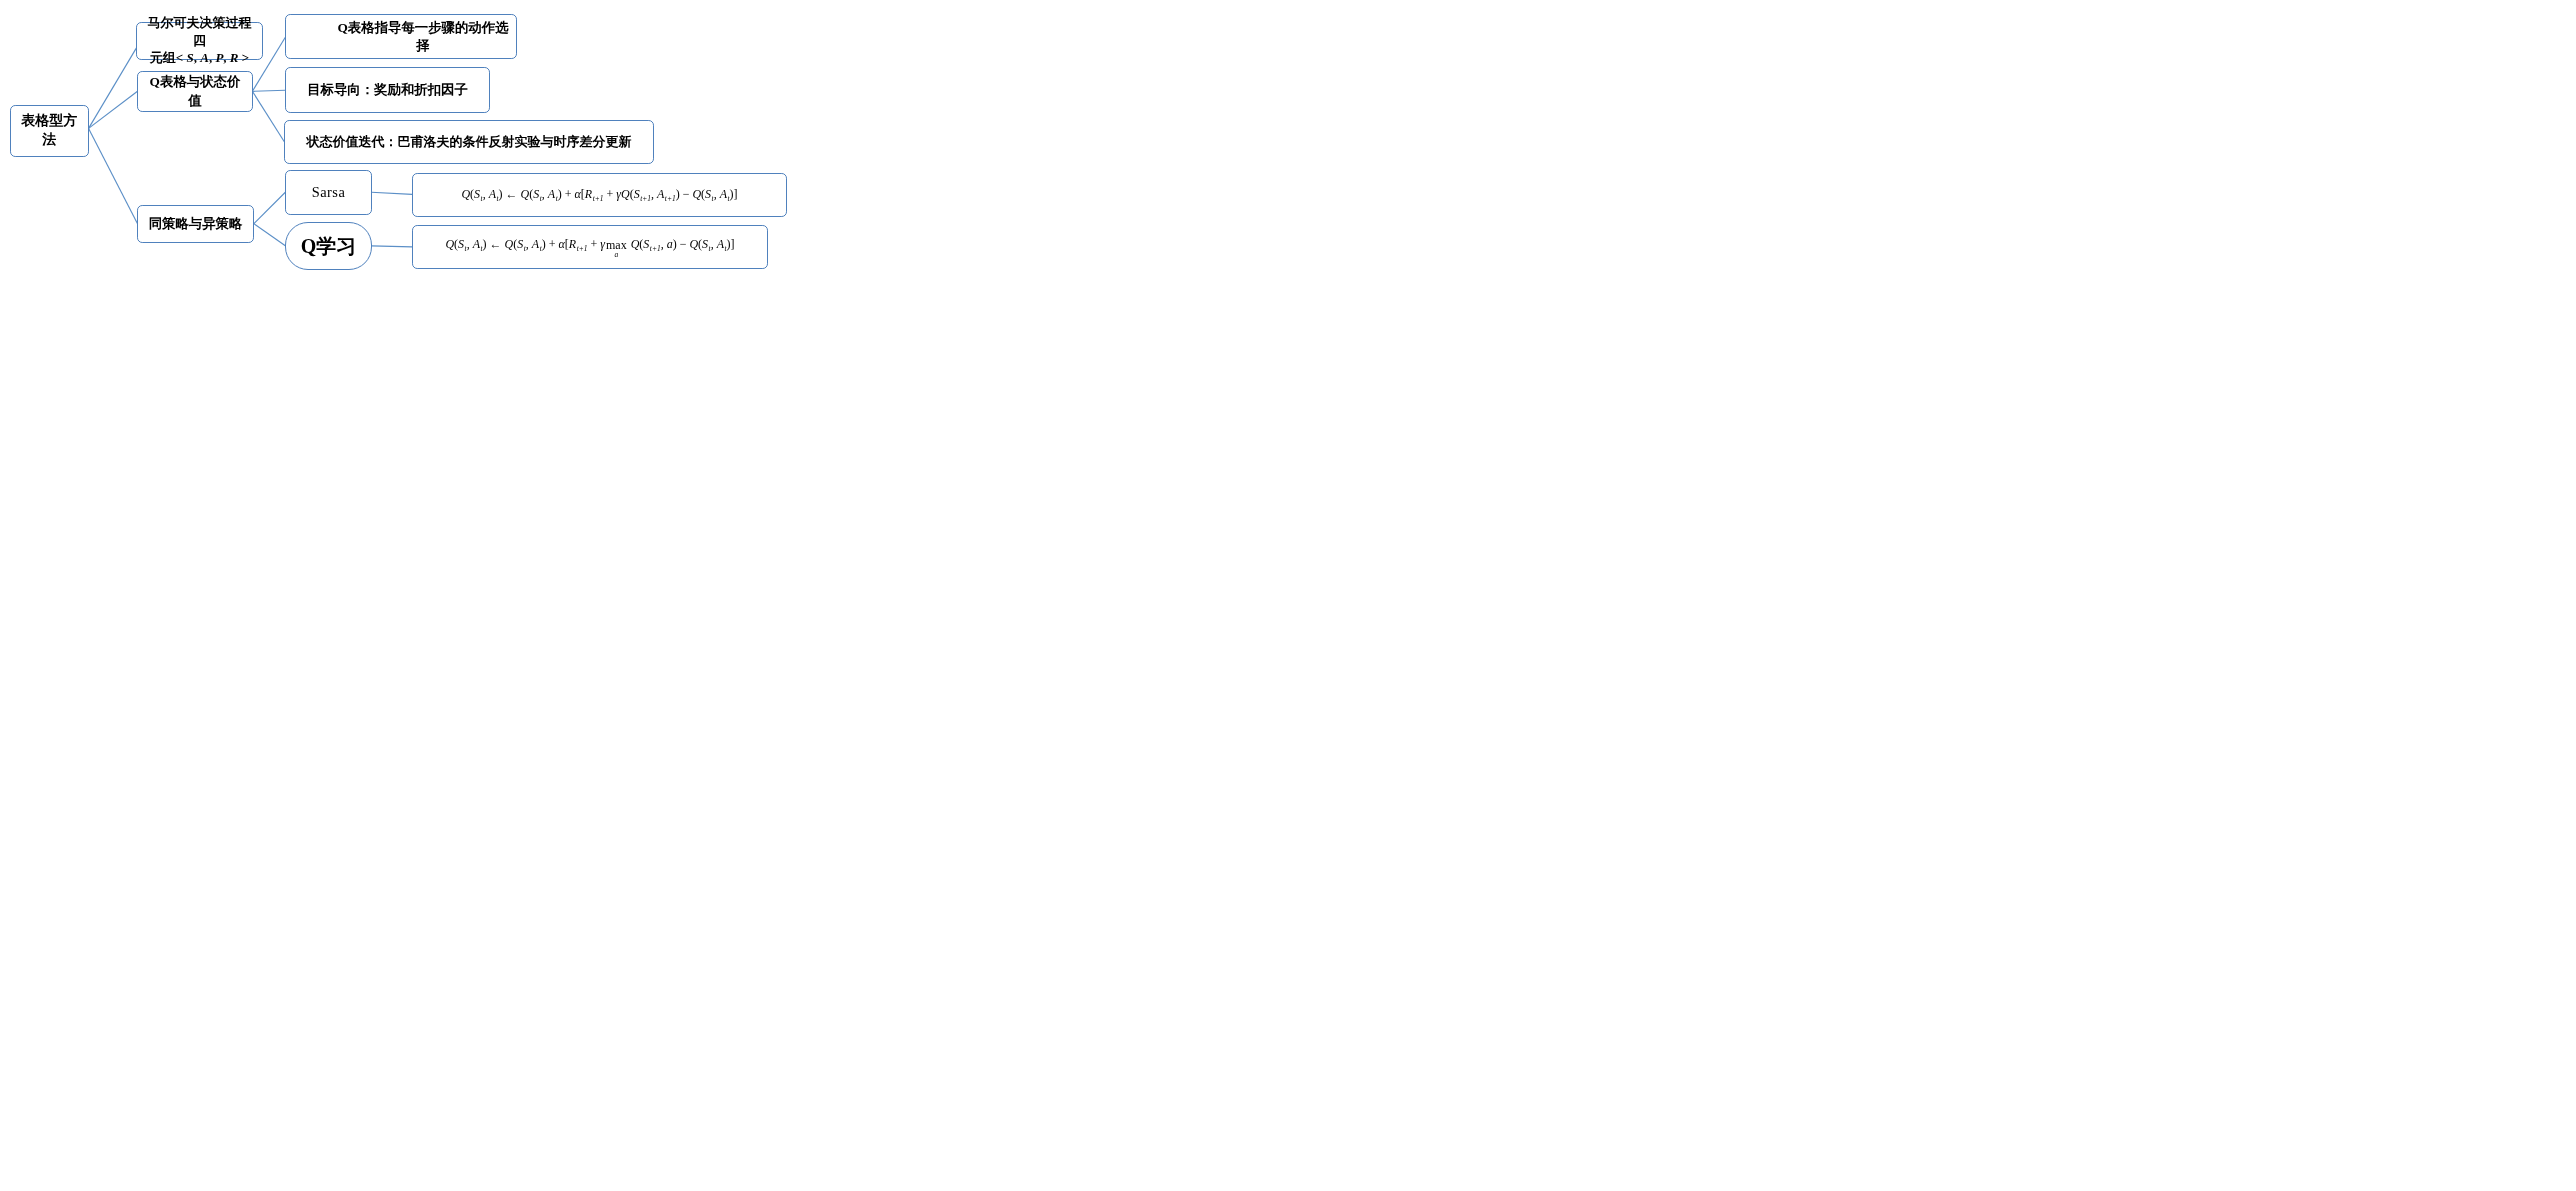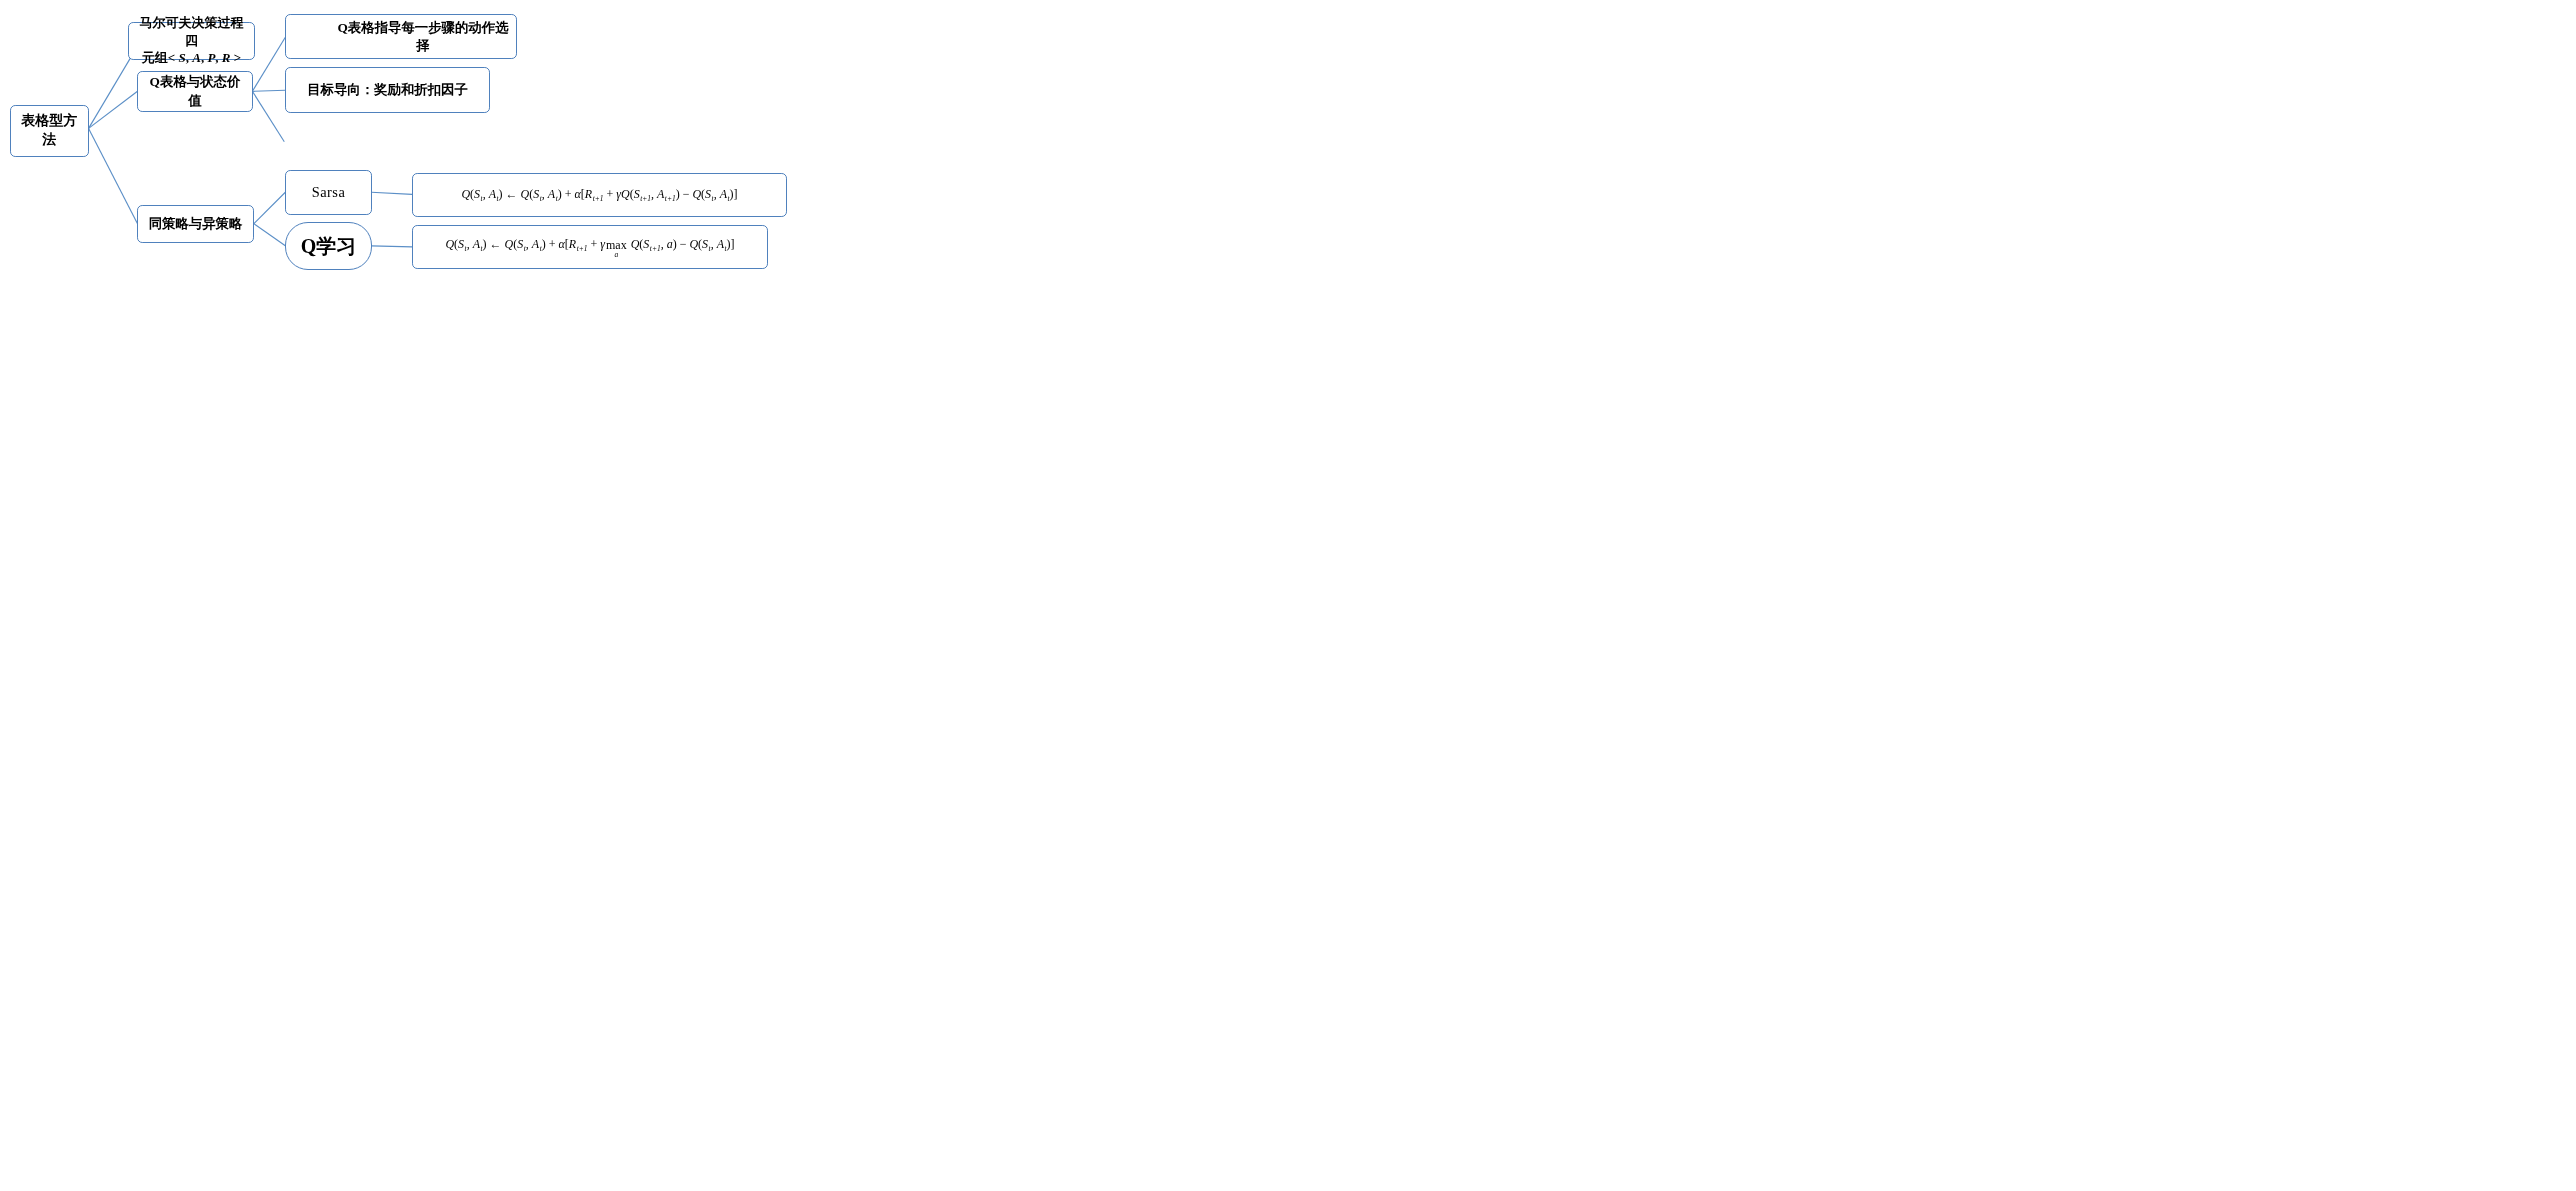--- a/index.html
+++ b/index.html
@@ -54,21 +54,21 @@
     text-align: center;
     vertical-align: -0.75em;
     line-height: 0.95;
     margin: 0 1px;
   }
   .maxop > span { display: block; }
   .maxop .under { font-size: 62%; font-style: italic; }
 
   
   .n-root      { left: 9.8px;  top: 105px; width: 79px; height: 52px; font-size: 14px; }
-  .n-mdp       { left: 128px; top: 21.6px;  width: 127px; height: 38px; font-size: 13px; }
+  .n-mdp       { left: 136px; top: 21.6px;  width: 127px; height: 38px; font-size: 13px; }
   .n-qtable    { left: 137px; top: 71px; width: 116px; height: 41px; font-size: 13.4px; }
   .n-qguide    { left: 285px; top: 14.4px;  width: 232px; height: 45px; font-size: 13.4px; padding-left: 44px; }
   .n-goal      { left: 285px; top: 67px; width: 205px; height: 46px; font-size: 13.4px; }
   .n-valueiter { left: 284px; top: 120px; width: 370px; height: 44px; font-size: 13px; }
   .n-policy    { left: 137px; top: 205px; width: 117px; height: 38px; font-size: 13.4px; }
   .n-sarsa     { left: 285px; top: 170px; width: 87px; height: 45px; font-size: 14.4px; }
   .n-qlearn    { left: 285px; top: 222px; width: 87px; height: 48px; font-size: 20px; border-radius: 23px; }
   .n-f1        { left: 412px; top: 173px; width: 375px; height: 44px; font-size: 12px; }
   .n-f2        { left: 412px; top: 225px; width: 356px; height: 44px; font-size: 12px; }
 </style>
@@ -106,20 +106,23 @@
   </div>
 
   <div class="node n-qguide">
     <div class="inner cjk">Q表格指导每一步骤的动作选择</div>
   </div>
 
   <div class="node n-goal">
     <div class="inner cjk">目标导向：奖励和折扣因子</div>
   </div>
 
+  <div class="node n-valueiter">
+    <div class="inner cjk">状态价值迭代：巴甫洛夫的条件反射实验与时序差分更新</div>
+  </div>
 
   <div class="node n-policy">
     <div class="inner cjk">同策略与异策略</div>
   </div>
 
   <div class="node n-sarsa">
     <div class="inner latin-label">Sarsa</div>
   </div>
 
   <div class="node n-qlearn">

